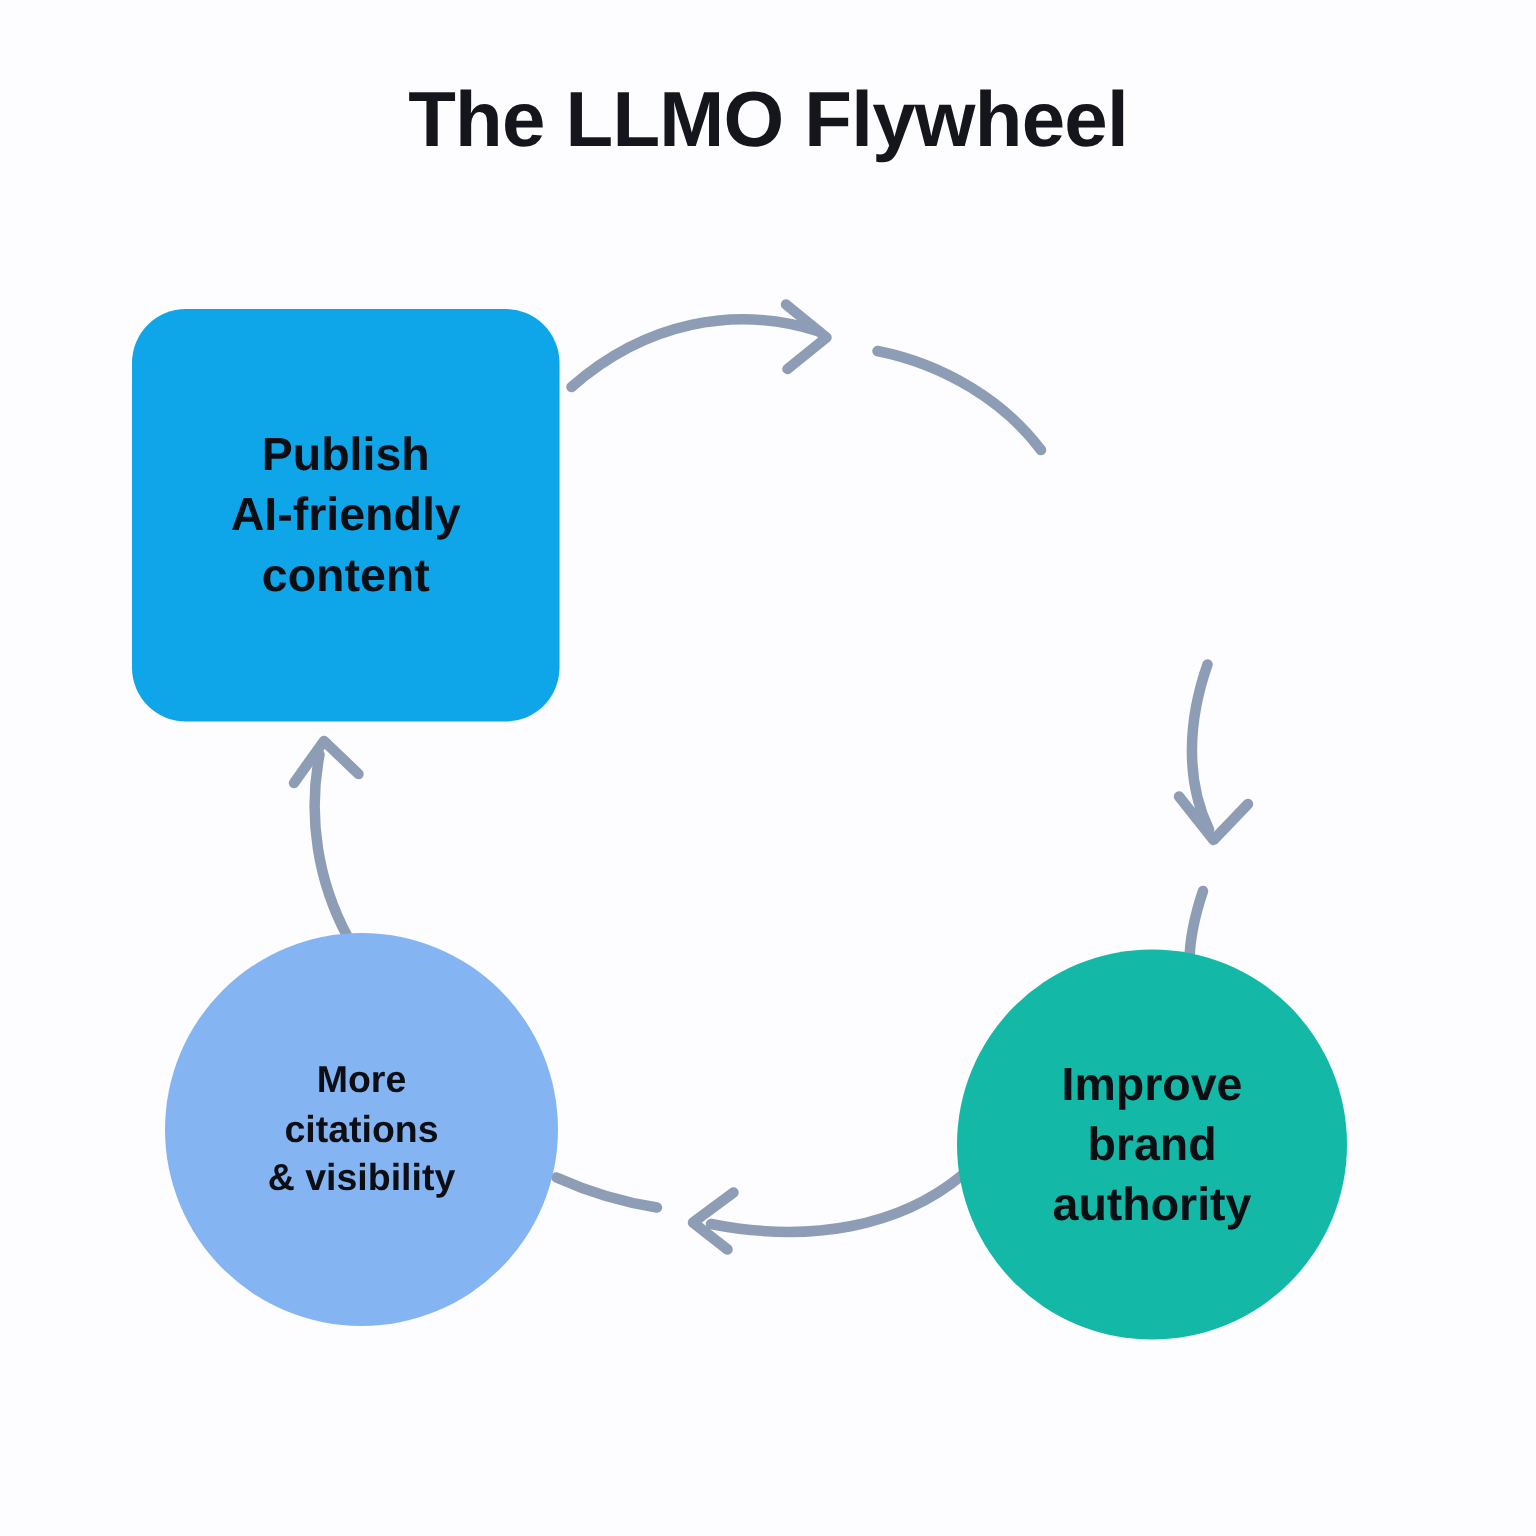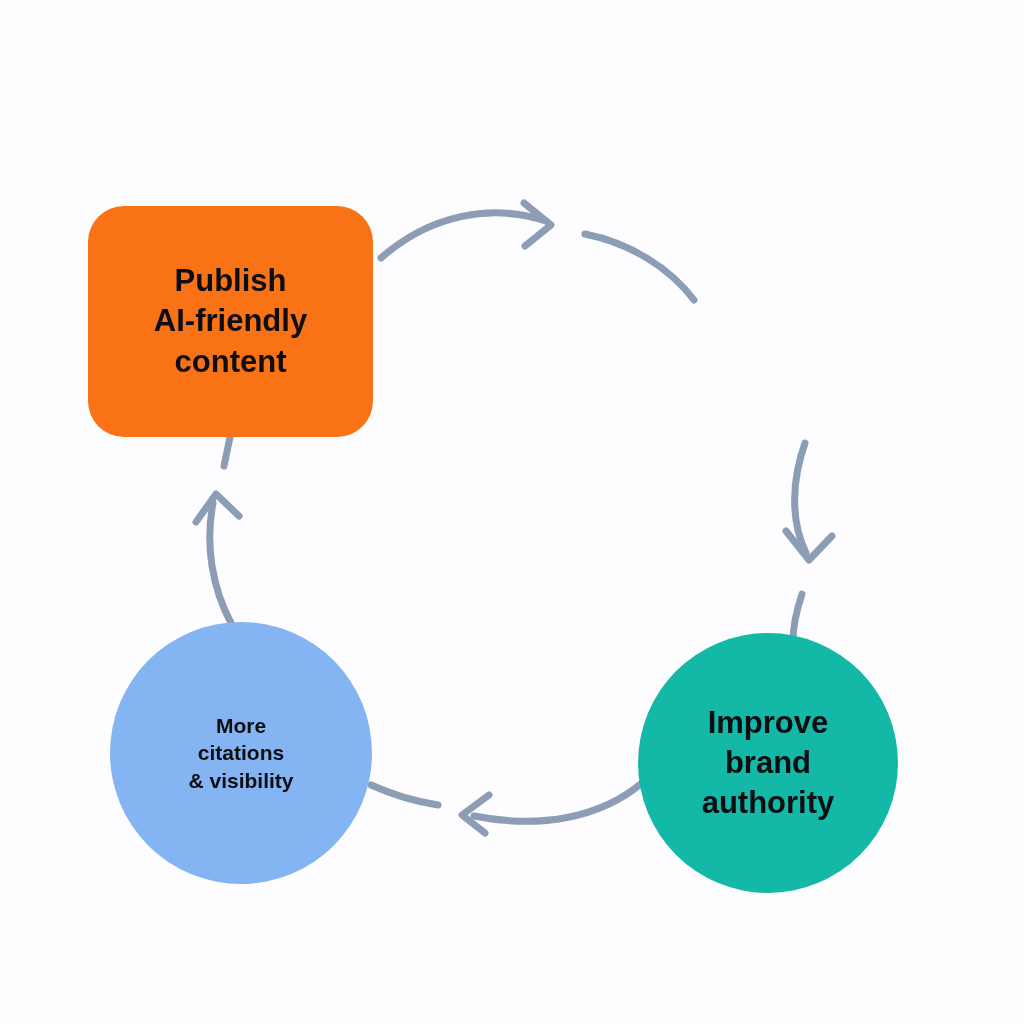--- a/index.html
+++ b/index.html
@@ -57,23 +57,23 @@
   .node-label {
     display: block;
     white-space: pre-line;
     line-height: 1.30;
     padding: 0 6px;
   }
   #node-publish {
     left: 88px;
     top: 206px;
     width: 285px;
-    height: 231px;
+    height: 275px;
     border-radius: 36px;
-    background: #f97316;
+    background: #0ea5e9;
     font-size: 31px;
   }
   #node-gain {
     left: 655px;
     top: 175px;
     width: 270px;
     height: 270px;
     border-radius: 50%;
     background: #a5c6f7;
     font-size: 31px;
@@ -87,28 +87,29 @@
     background: #14b8a6;
     font-size: 31px;
   }
   #node-visibility {
     left: 110px;
     top: 622px;
     width: 262px;
     height: 262px;
     border-radius: 50%;
     background: #85b4f2;
-    font-size: 21px;
+    font-size: 25px;
   }
 </style>
 </head>
 <body>
 
 <div id="stage">
 
+  <div id="diagram-title">The LLMO Flywheel</div>
 
   <svg id="arrows-layer" viewBox="0 0 1024 1024" width="1024" height="1024">
 
     <g>
       <path d="M 381 258 C 430 215 490 203 546 221" fill="none" stroke="#8d9db5" stroke-width="7" stroke-linecap="round"></path>
       <path d="M 524 203 L 551 225 L 525 246" fill="none" stroke="#8d9db5" stroke-width="7" stroke-linecap="round" stroke-linejoin="round"></path>
       <path d="M 585 234 C 630 243 670 268 694 300" fill="none" stroke="#8d9db5" stroke-width="7" stroke-linecap="round"></path>
     </g>
 
     <g>

